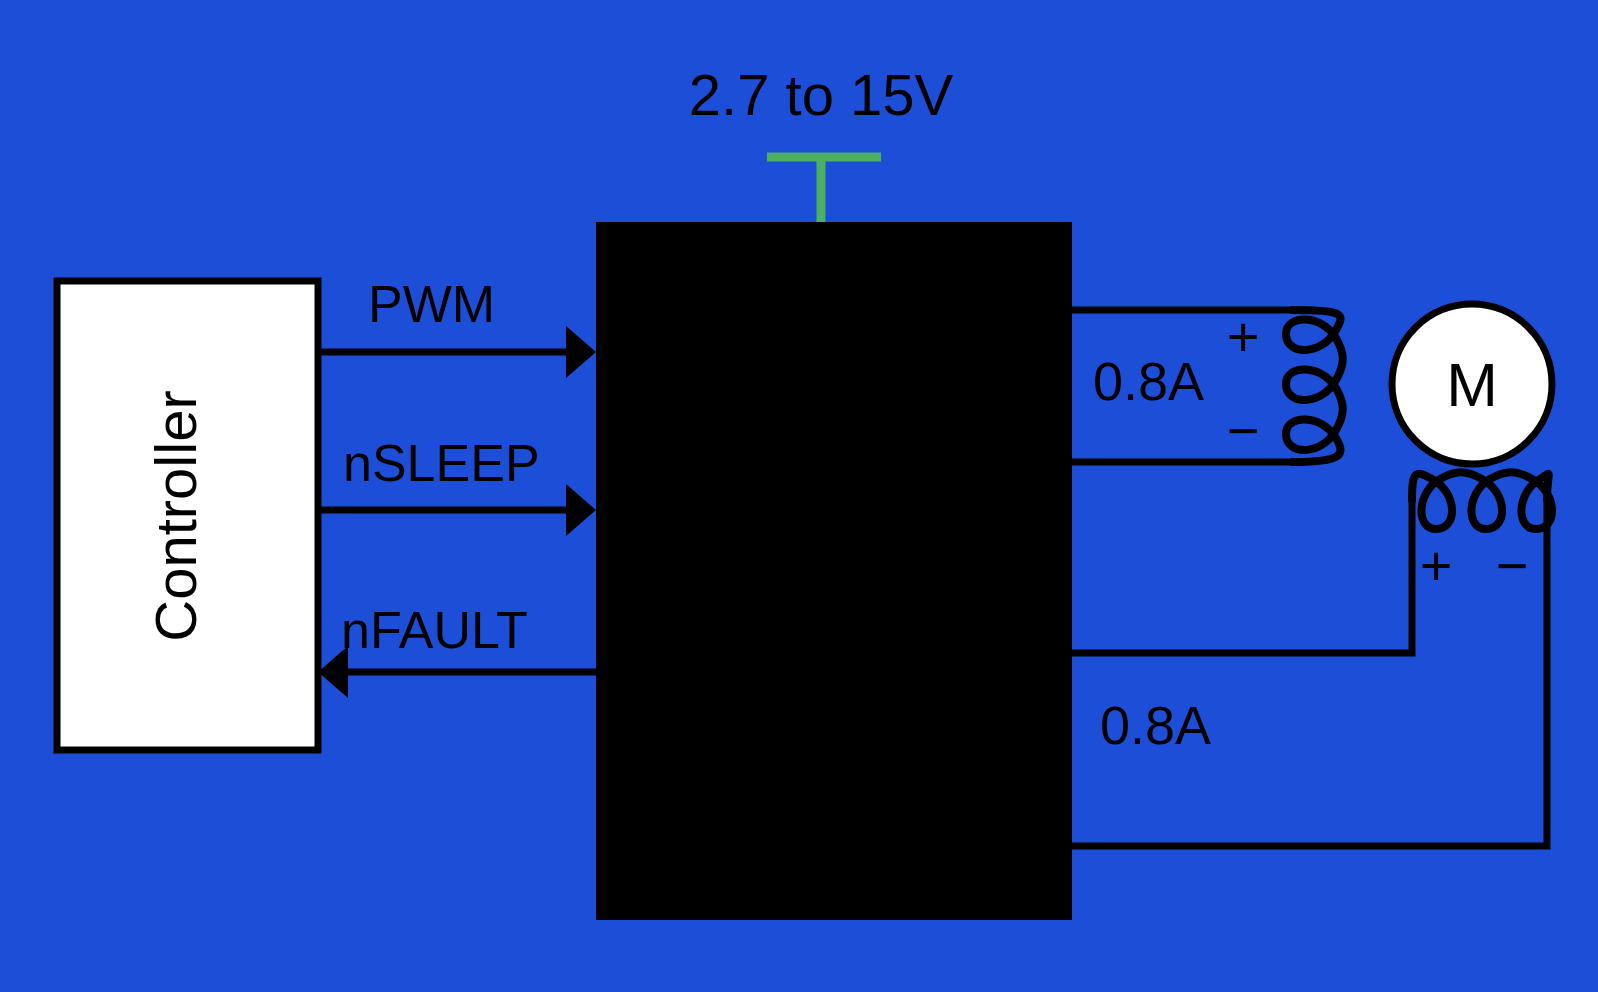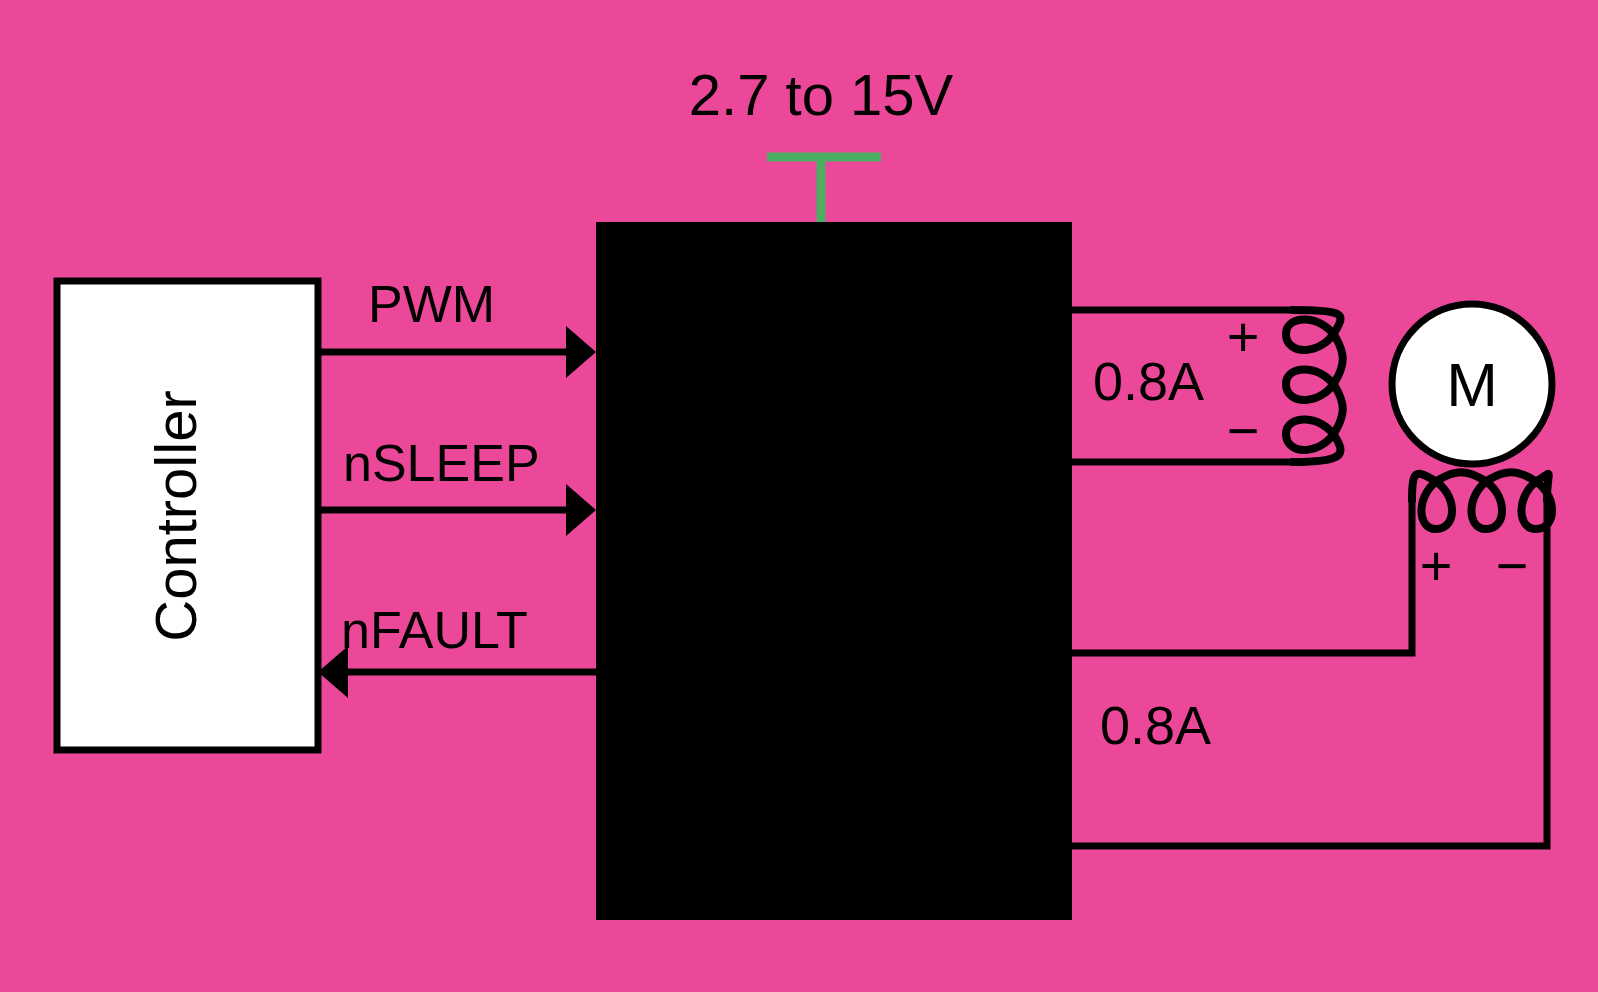--- a/index.html
+++ b/index.html
@@ -11,21 +11,21 @@
   body {
     width: 1598px;
     height: 992px;
     overflow: hidden;
     font-family: "Liberation Sans", sans-serif;
   }
   #diagram-root {
     position: relative;
     width: 1598px;
     height: 992px;
-    background: #ec4899;
+    background: #1d4ed8;
   }
   svg.canvas {
     position: absolute;
     left: 0;
     top: 0;
     width: 1598px;
     height: 992px;
     display: block;
   }
   .wire {

